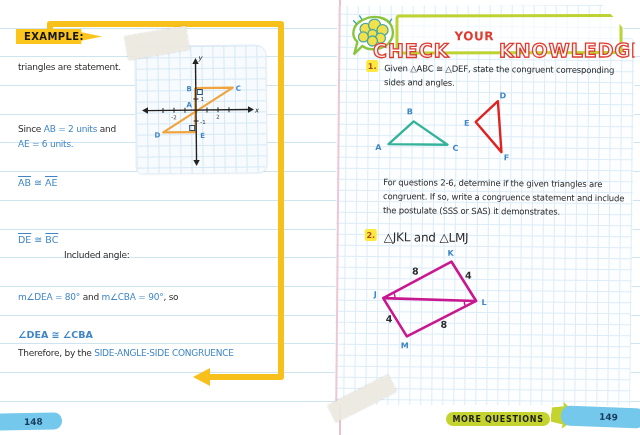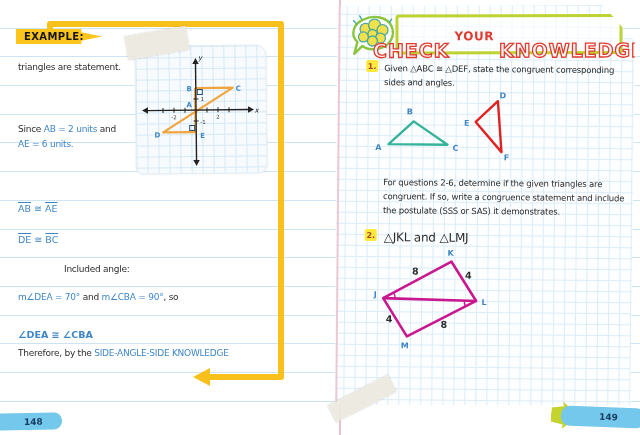--- a/index.html
+++ b/index.html
@@ -109,39 +109,39 @@
   <div class="ltext" style="top:60px;">
     <div>triangles are statement.</div>
   </div>
 
 
   <div class="ltext" style="top:122px;">
     <div><span>Since </span><span class="blue">AB = 2 units</span><span> and</span></div>
     <div><span class="blue">AE = 6 units.</span></div>
   </div>
 
-  <div class="ltext math" style="top:176px;margin-top:26px;">
+  <div class="ltext math" style="top:176px;">
     <span class="blue ov">AB</span><span class="blue"> ≅ </span><span class="blue ov">AE</span>
   </div>
 
 
   <div class="ltext math" style="top:233px;">
     <span class="blue ov">DE</span><span class="blue"> ≅ </span><span class="blue ov">BC</span>
   </div>
 
-  <div class="ltext" style="top:262px;padding-left:46px;">Included angle:</div>
+  <div class="ltext" style="top:248px;padding-left:46px;">Included angle:</div>
 
   <div class="ltext" style="top:290px;">
-    <span class="blue">m∠DEA = 70°</span><span> and </span><span class="blue">m∠CBA = 90°</span><span>, so</span>
+    <span class="blue">m∠DEA = 80°</span><span> and </span><span class="blue">m∠CBA = 90°</span><span>, so</span>
   </div>
 
   <div class="ltext blue math" style="top:328px;font-weight:bold;">∠DEA ≅ ∠CBA</div>
 
   <div class="ltext" style="top:346px;">
-    <div><span>Therefore, by the </span><span class="blue">SIDE-ANGLE-SIDE KNOWLEDGE</span></div>
+    <div><span>Therefore, by the </span><span class="blue">SIDE-ANGLE-SIDE CONGRUENCE</span></div>
   </div>
 
   <div class="graph-patch">
     <svg width="130" height="127">
 
       <path d="M60 42 H97 L27 86 H60" fill="none" stroke="#f0a43e" stroke-width="2.2" stroke-linejoin="round"></path>
       <line x1="59" y1="42" x2="59" y2="86" stroke="#f0a43e" stroke-width="1.6"></line>
 
       <line x1="10" y1="64" x2="114" y2="64" stroke="#222" stroke-width="1.4"></line>
       <line x1="60" y1="16" x2="60" y2="116" stroke="#222" stroke-width="1.4"></line>
@@ -240,17 +240,18 @@
       <text class="flabel" x="36" y="101" text-anchor="middle">M</text>
       <text class="fnum" x="46" y="27" text-anchor="middle">8</text>
       <text class="fnum" x="99" y="31" text-anchor="middle">4</text>
       <text class="fnum" x="20" y="75" text-anchor="middle">4</text>
       <text class="fnum" x="75" y="80" text-anchor="middle">8</text>
     </svg>
   </div>
 
   <div class="tape tape2"></div>
 
+  <div class="more-pill">MORE QUESTIONS</div>
   <div class="more-arrow"></div>
   <div class="swash swash-148">148</div>
   <div class="swash swash-149">149</div>
 
 </div>
 
 </body></html>

